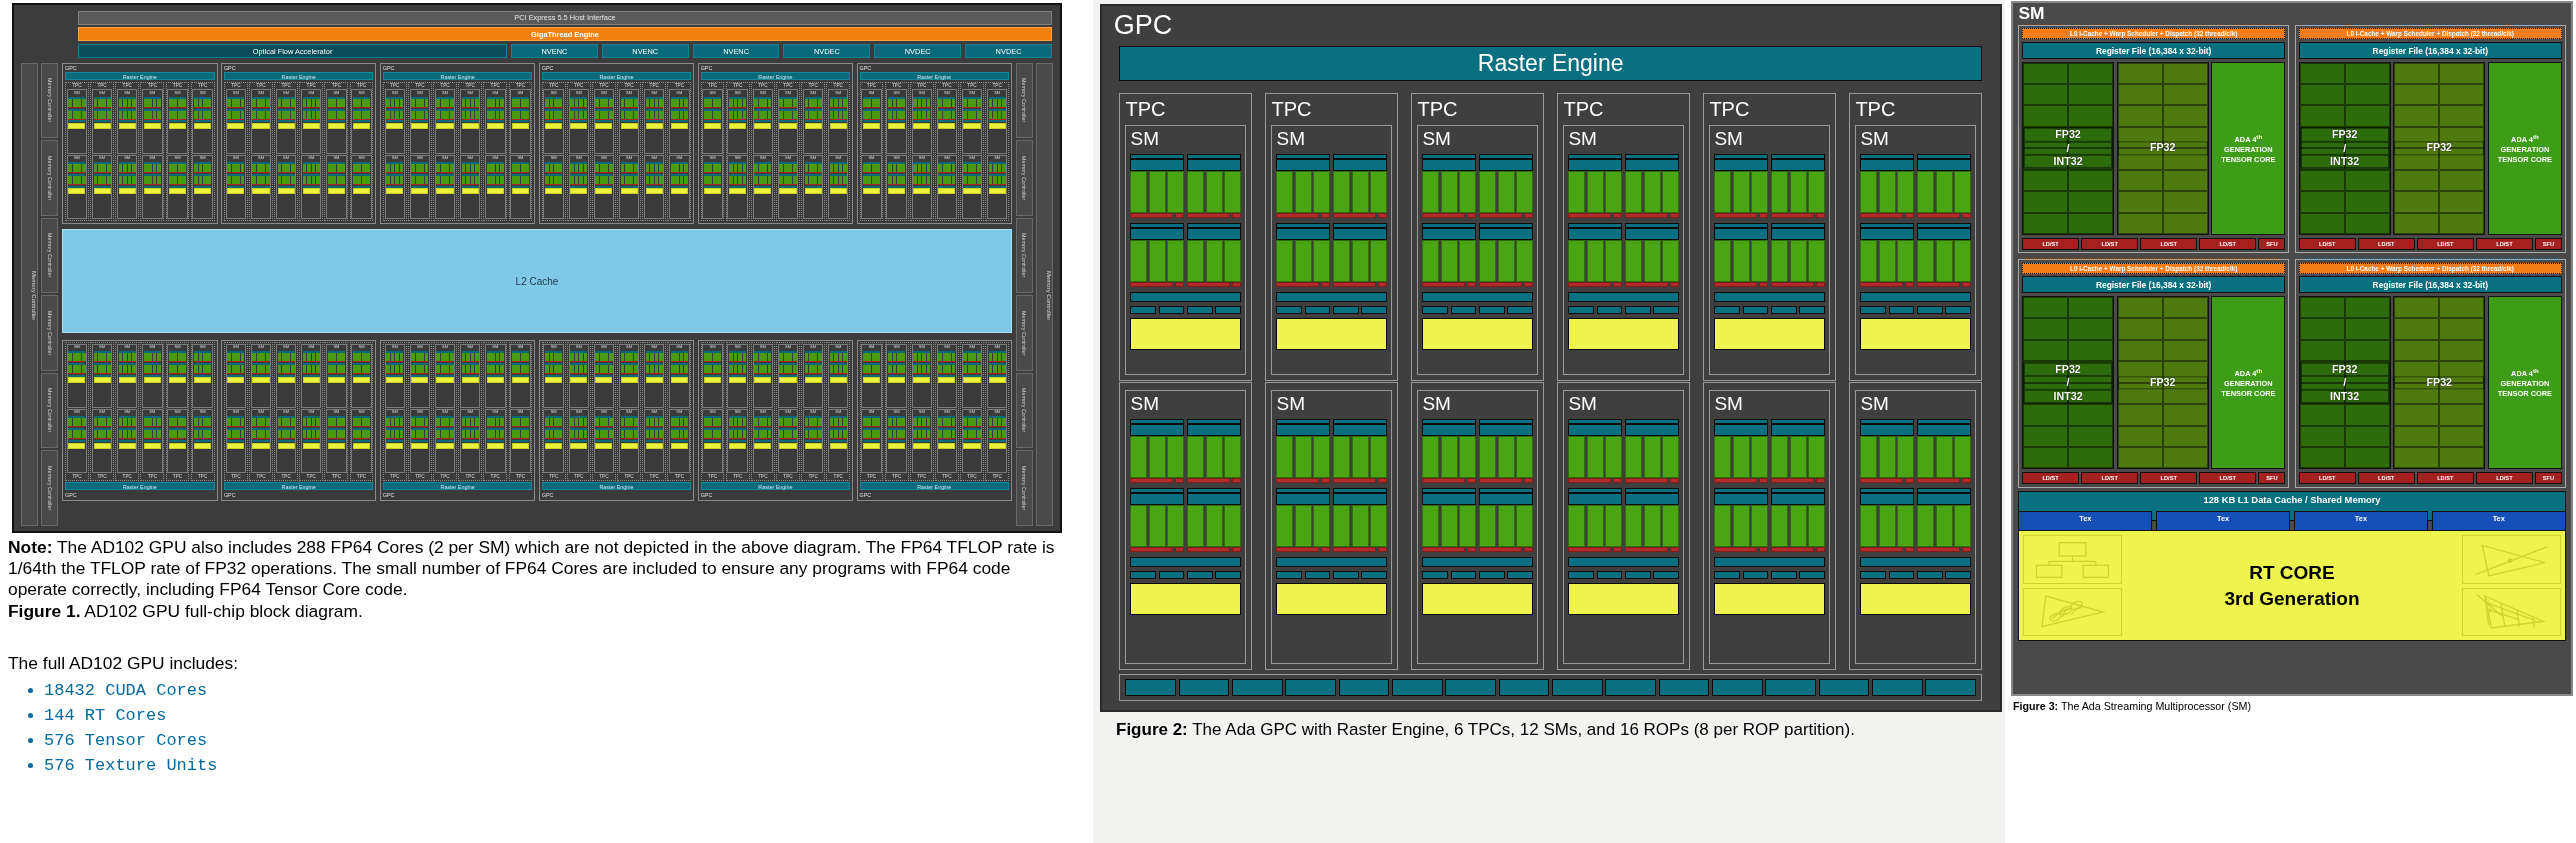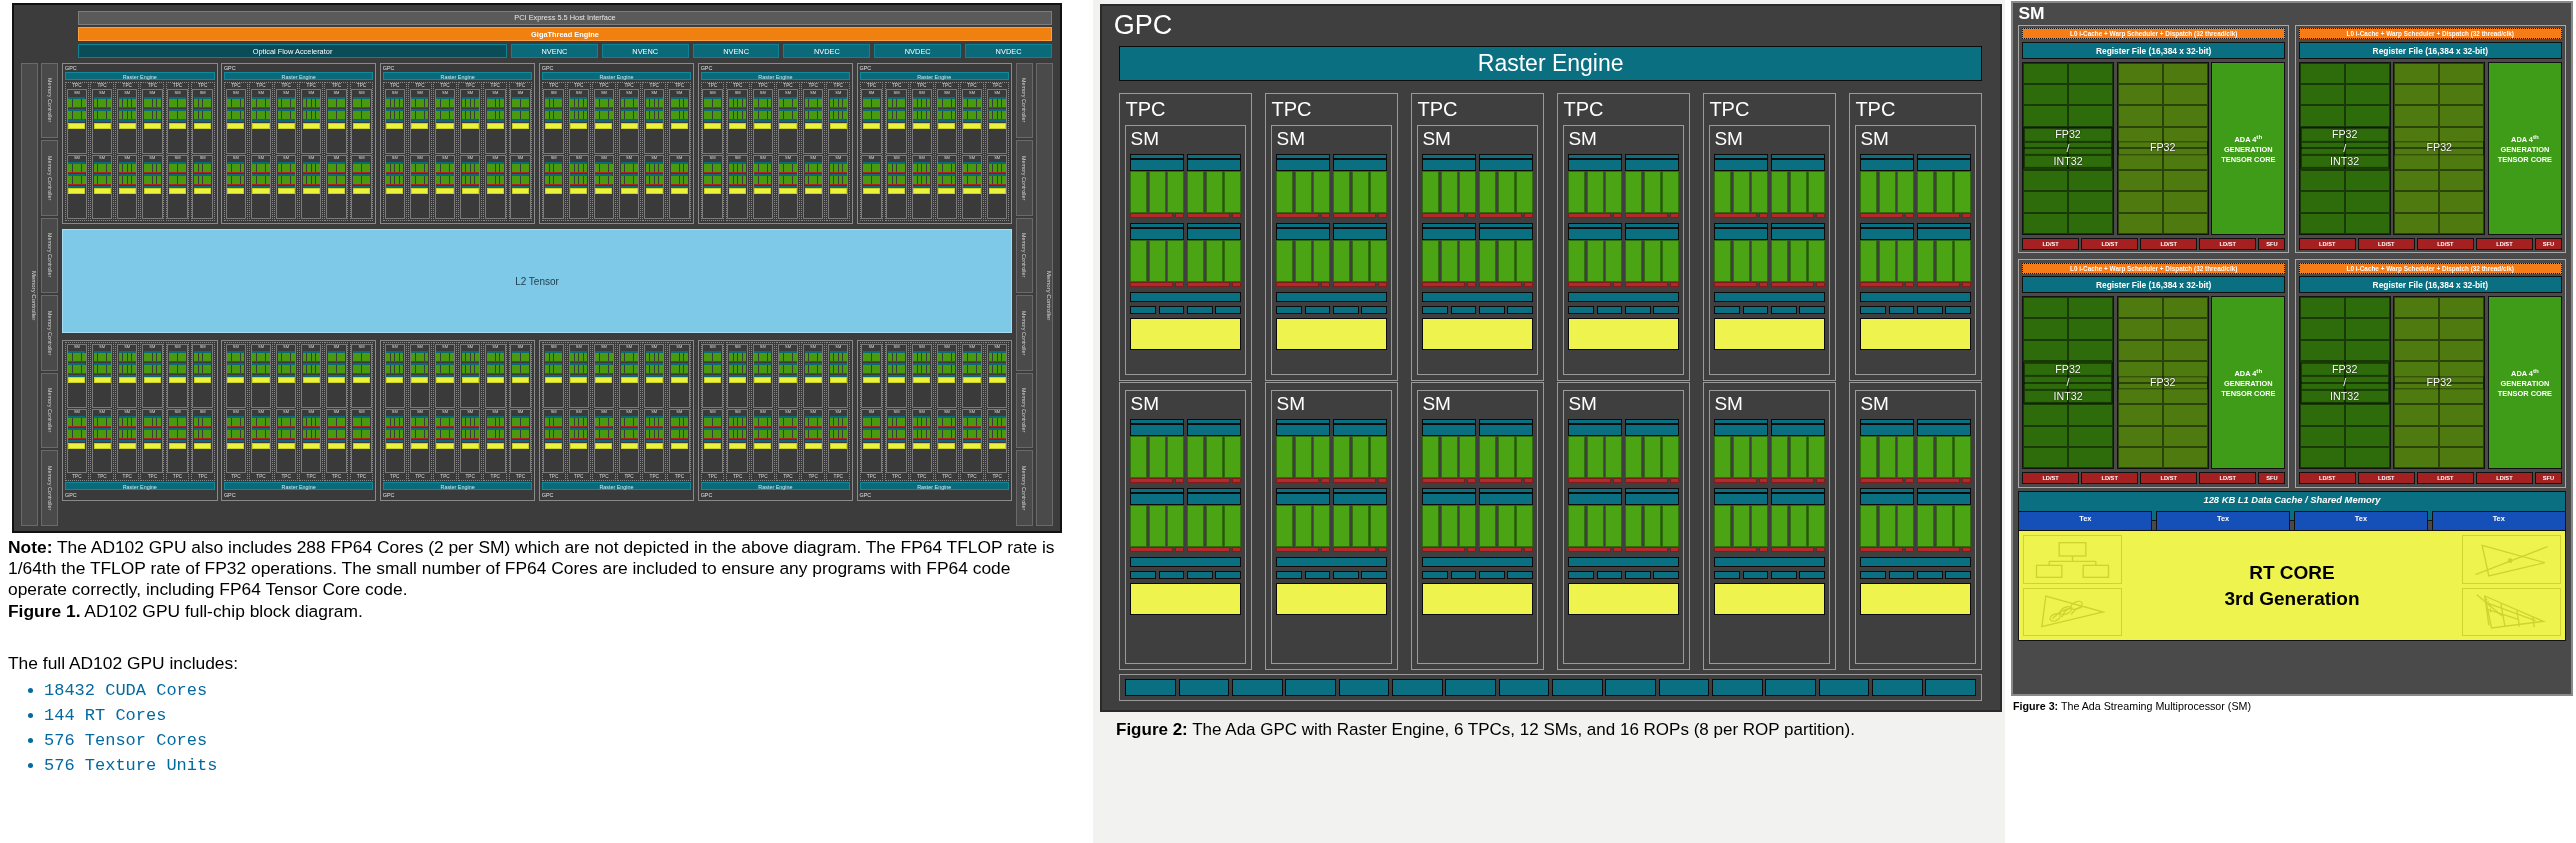--- a/index.html
+++ b/index.html
@@ -184,38 +184,38 @@
   .f3-corearea { flex:1 1 0; margin-top:2.7px; display:flex; gap:2.7px; }
   .f3-colA, .f3-colB {
     flex:1 1 0; border:0.7px solid #111; position:relative;
     display:grid; grid-template-columns:1fr 1fr; grid-template-rows:repeat(8,1fr); gap:0;
   }
   .f3-colA { background:#2e6b0b; }
   .f3-colB { background:#4f7a10; }
   .f3-colA div, .f3-colB div { border:0.3px solid rgba(0,0,0,.45); }
   .f3-collabel {
     position:absolute; left:0; right:0; top:50%; transform:translateY(-50%);
-    color:#fff; font-size:10.7px; font-weight:normal; text-align:center;
+    color:#fff; font-size:10.7px; font-weight:bold; text-align:center;
     line-height:11.4px; pointer-events:none; text-shadow:0 0 1.3px #000;
   }
   .f3-tensor {
     flex:0 0 74px; background:#3f9c18; border:0.7px solid #111;
     color:#fff; font-size:7.4px; font-weight:bold; text-align:center;
     display:flex; align-items:center; justify-content:center; line-height:10px; padding:0 1.3px;
   }
   .f3-ldstrow { margin-top:2.7px; height:12px; display:flex; gap:2px; }
   .f3-ldst {
     flex:1 1 0; background:#a52121; border:0.7px solid #111;
     color:#fff; font-size:5.7px; font-weight:bold; text-align:center; line-height:10.7px;
   }
   .f3-ldst.sfu { flex:0 0 27px; }
   #fig3-l1 {
     position:absolute; left:5.4px; right:5.4px; top:488px; height:30px;
     background:#0a6f80; border:0.7px solid #111; color:#fff;
-    font-size:9.4px; font-weight:bold; text-align:center; line-height:16px;font-style:italic;
+    font-size:9.4px; font-weight:bold; text-align:center; line-height:16px;
   }
   #fig3-texrow {
     position:absolute; left:5.4px; right:5.4px; top:508px; height:29px;
     display:flex; gap:4px;
   }
   .f3-tex {
     flex:1 1 0; background:#1550b8; border:0.7px solid #111; color:#fff;
     font-size:7.4px; font-weight:bold; text-align:center; line-height:14px;
   }
   #fig3-rt {
@@ -2213,21 +2213,21 @@
                   <div class="f1-sm-ldst"></div>
                 </div>
                 <div class="f1-sm-tex"></div>
                 <div class="f1-sm-rt"></div>
               </div>
             </div>
           </div>
         </div>
       </div>
 
-    <div id="f1-l2">L2 Tensor</div>
+    <div id="f1-l2">L2 Cache</div>
 
     <div class="f1-gpcrow bot" id="f1-gpcrow-bot">
         <div class="f1-gpc">
           <div class="f1-tpcrow">
             <div class="f1-tpc">
               <div class="f1-sm">
                 <div class="f1-sm-label">SM</div>
                 <div class="f1-sm-part">
                   <div class="f1-sm-sched"></div>
                   <div class="f1-sm-cores">

